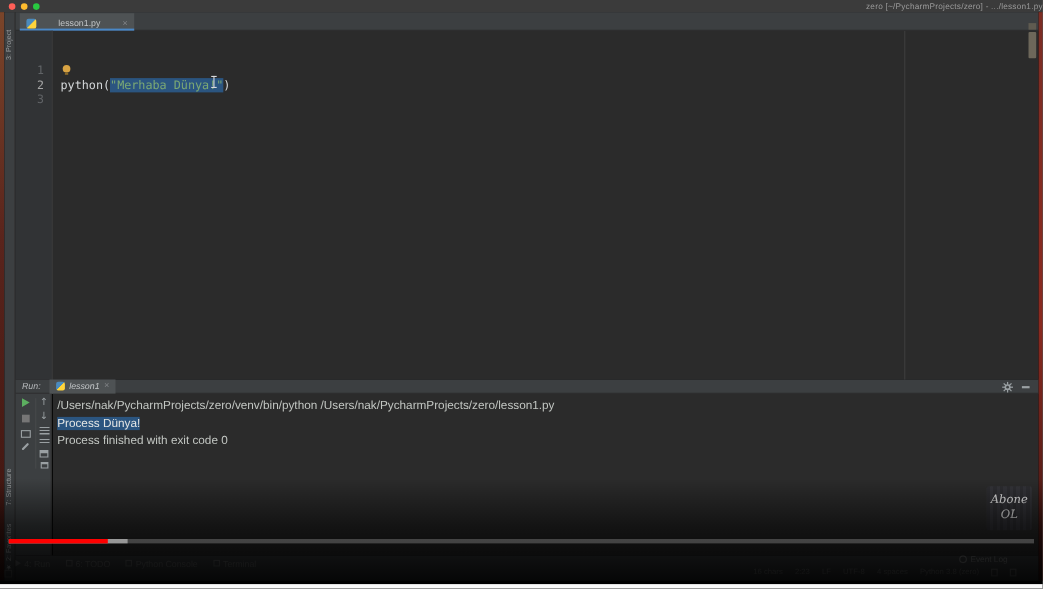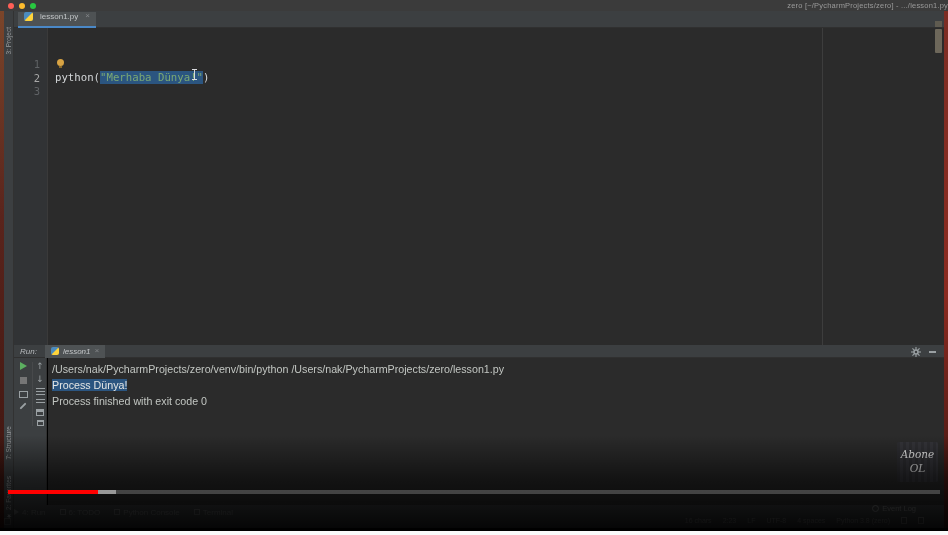--- a/index.html
+++ b/index.html
@@ -21,21 +21,21 @@
                 background:linear-gradient(#7c2d24,#8a2a20 55%,#3a1512); }
 
   .sidebar { position:absolute; left:4px; top:11px; width:10px; height:517px; background:#3c3f41;
              border-right:1px solid #323232; }
   .vlabel { position:absolute; left:1px; writing-mode:vertical-rl; transform:rotate(180deg);
             font-size:6.5px; color:#9a9d9f; white-space:nowrap; }
 
   .tabbar { position:absolute; left:14px; top:11px; width:930px; height:17px; background:#3c3f41;
             border-bottom:1px solid #303030; }
   .etab { position:absolute; left:4px; top:1px; height:16px; padding:0 6px; background:#4e5254;
-          display:flex; align-items:flex-start; gap:7px; border-bottom:2.5px solid #4A88C7; }
+          display:flex; align-items:flex-end; gap:20px; border-bottom:2.5px solid #4A88C7; }
   .etab .lbl { font-size:8px; color:#c3c6c8; }
   .tab-close { font-size:8px; color:#84878a; line-height:1; }
   .pyicon { width:9px; height:9px; border-radius:2px;
             background:linear-gradient(135deg,#4b8bbe 49%,#ffd43b 51%); }
 
   .editor { position:absolute; left:14px; top:28px; width:930px; height:317px; background:#2b2b2b; }
   .gutter { position:absolute; left:0; top:0; width:34px; height:317px; background:#313335;
             border-right:1px solid #3a3a3a; }
   .ln { position:absolute; right:7px; width:20px; text-align:right;
         font-family:"DejaVu Sans Mono",monospace; font-size:10.5px; color:#606366; }

